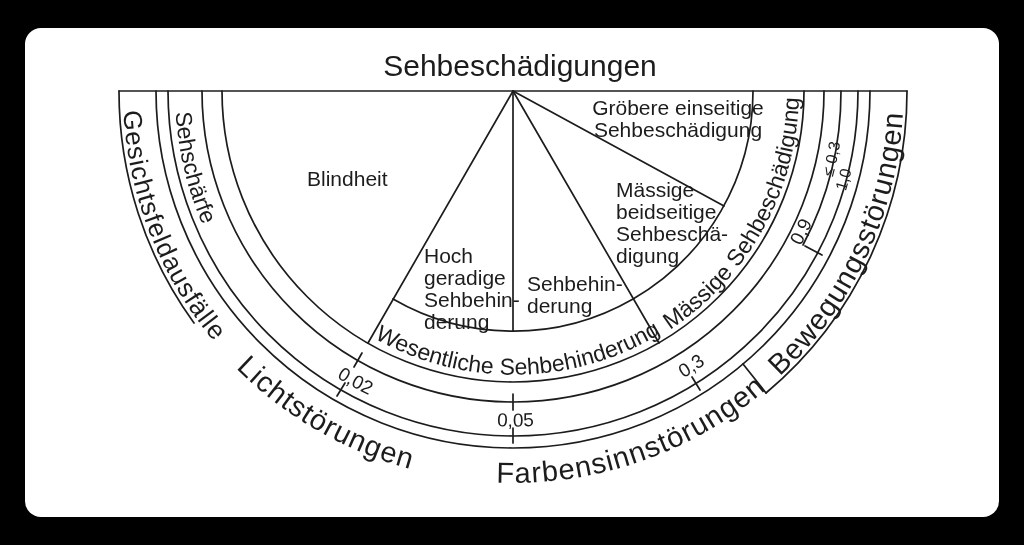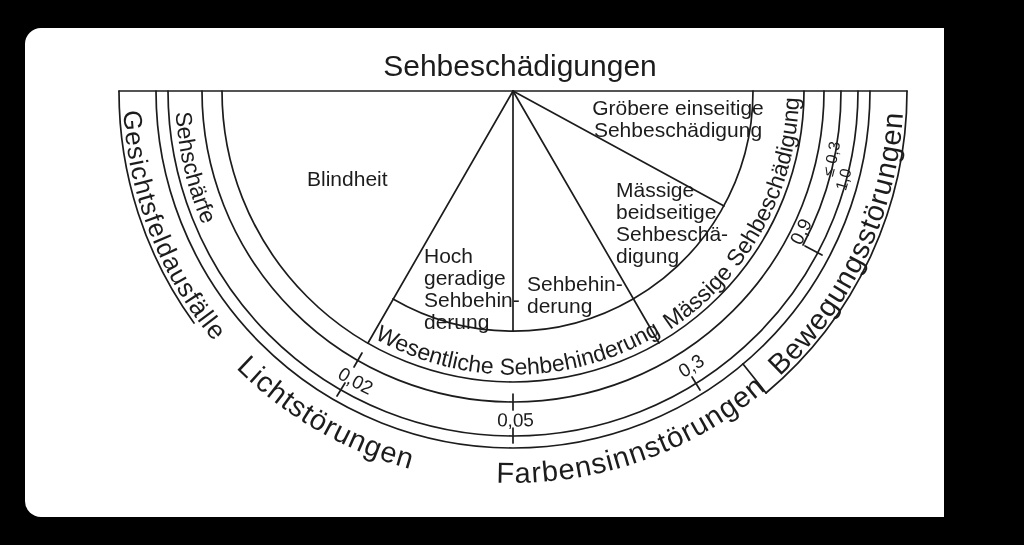--- a/index.html
+++ b/index.html
@@ -1,16 +1,16 @@
 <!DOCTYPE html>
 <html><head>
 <meta charset="utf-8">
 <style>
   html,body{margin:0;padding:0;background:#000;}
-  .stage{position:relative;width:944px;height:545px;background:#000;overflow:hidden;
+  .stage{position:relative;width:1024px;height:545px;background:#000;overflow:hidden;
          font-family:"Liberation Sans",sans-serif;}
   .paper{position:absolute;left:25px;top:28px;width:974px;height:489px;
          background:#fff;border-radius:16px;}
   svg{position:absolute;left:0;top:0;}
   .arc{fill:none;stroke:#1c1c1c;stroke-width:1.7px;stroke-linecap:round;}
   .t{fill:#1c1c1c;}
   .title-t{font-size:30px;}
   .outer-t{font-size:29px;letter-spacing:1px;}
   .gesicht-t{font-size:26px;letter-spacing:1px;}
   .seh-t{font-size:23px;}

